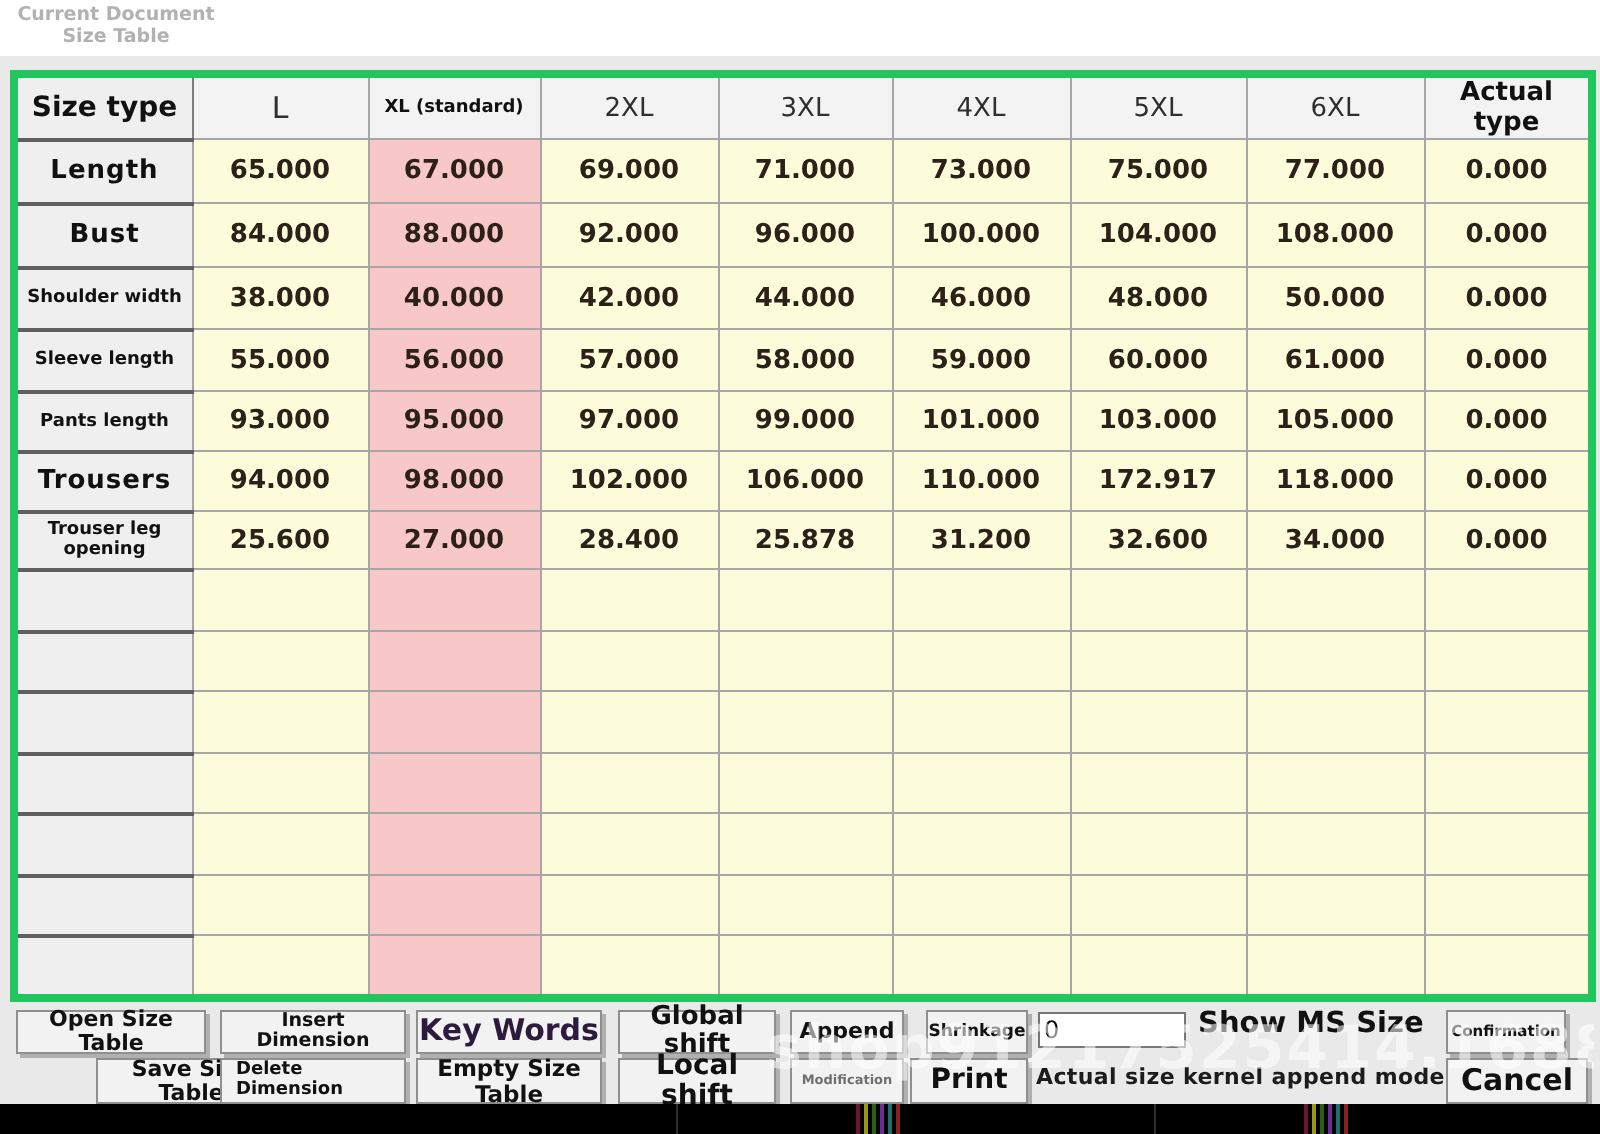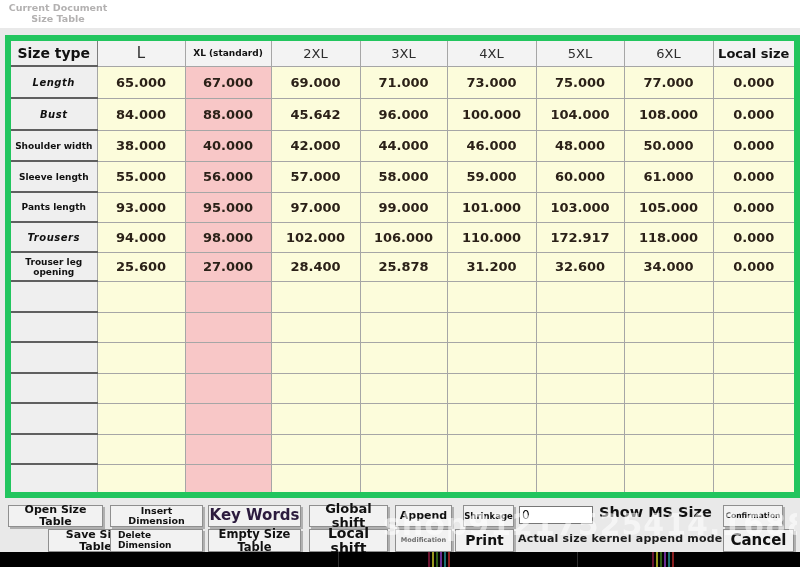--- a/index.html
+++ b/index.html
@@ -15,41 +15,41 @@
     text-align:center;
   }
   .panel {
     position:absolute; left:0; top:28px; width:800px; height:524px;
     background:#e9e9e9;
   }
   
   #size-table {
     position:absolute; left:5px; top:35px;
     border-collapse:collapse; table-layout:fixed;
-    background:#404040; border:6px solid #22c55e;
+    background:#404040; border:4px solid #22c55e;
   }
   #size-table th, #size-table td {
     padding:0; border:1px solid #a6a6a6; text-align:center;
     vertical-align:middle; overflow:visible;
   }
   #size-table th {
     background:#f3f3f3; color:#2e2e2e; font-weight:normal; font-size:13px;
   }
   #size-table th.first {
     background:#efefef; font-weight:bold; font-size:14px; color:#111;
     border-bottom:2px solid #5f5f5f; border-right:1px solid #7d7d7d;
   }
   #size-table th.l-h   { font-size:15px; }
   #size-table th.xl-h  { font-size:9px; font-weight:bold; color:#111; }
   #size-table th.actual-h { font-weight:bold; font-size:13px; color:#111; }
   td.lblc {
     background:#efefef; border-bottom:2px solid #5f5f5f !important;
     border-right:1px solid #7d7d7d; font-weight:bold; color:#111;
   }
-  td.lblc .big { font-size:10px; letter-spacing:0.5px;font-style:italic; }
+  td.lblc .big { font-size:13px; letter-spacing:0.5px; }
   td.lblc .sm  { font-size:9px; line-height:10px; }
   td.lblc .ofl { height:20px; overflow:visible; position:relative; z-index:3; }
   td.cell {
     background:#fcfcdb; font-weight:bold; font-size:13px; color:#2b2118;
   }
   td.cell.xl { background:#f8c7c7; }
   
   .btn {
     position:absolute; background:#f2f2f2; border:1px solid #8f8f8f;
     box-shadow:2px 2px 0 #b0b0b0; color:#111; font-weight:bold;
@@ -128,21 +128,21 @@
     <thead>
       <tr style="height: 28px;">
         <th class="first">Size type</th>
         <th class="l-h">L</th>
         <th class="xl-h">XL (standard)</th>
         <th>2XL</th>
         <th>3XL</th>
         <th>4XL</th>
         <th>5XL</th>
         <th>6XL</th>
-        <th class="actual-h">Local size</th>
+        <th class="actual-h">Actual type</th>
       </tr>
     </thead>
     <tbody>
       <tr style="height: 32px;">
         <td class="lblc">
           <div class="big">Length</div>
         </td>
         <td class="cell">65.000</td>
         <td class="cell xl">67.000</td>
         <td class="cell">69.000</td>
@@ -151,21 +151,21 @@
         <td class="cell">75.000</td>
         <td class="cell">77.000</td>
         <td class="cell">0.000</td>
       </tr>
       <tr style="height: 32px;">
         <td class="lblc">
           <div class="big">Bust</div>
         </td>
         <td class="cell">84.000</td>
         <td class="cell xl">88.000</td>
-        <td class="cell">45.642</td>
+        <td class="cell">92.000</td>
         <td class="cell">96.000</td>
         <td class="cell">100.000</td>
         <td class="cell">104.000</td>
         <td class="cell">108.000</td>
         <td class="cell">0.000</td>
       </tr>
       <tr style="height: 31px;">
         <td class="lblc">
           <div class="sm">Shoulder width</div>
         </td>

